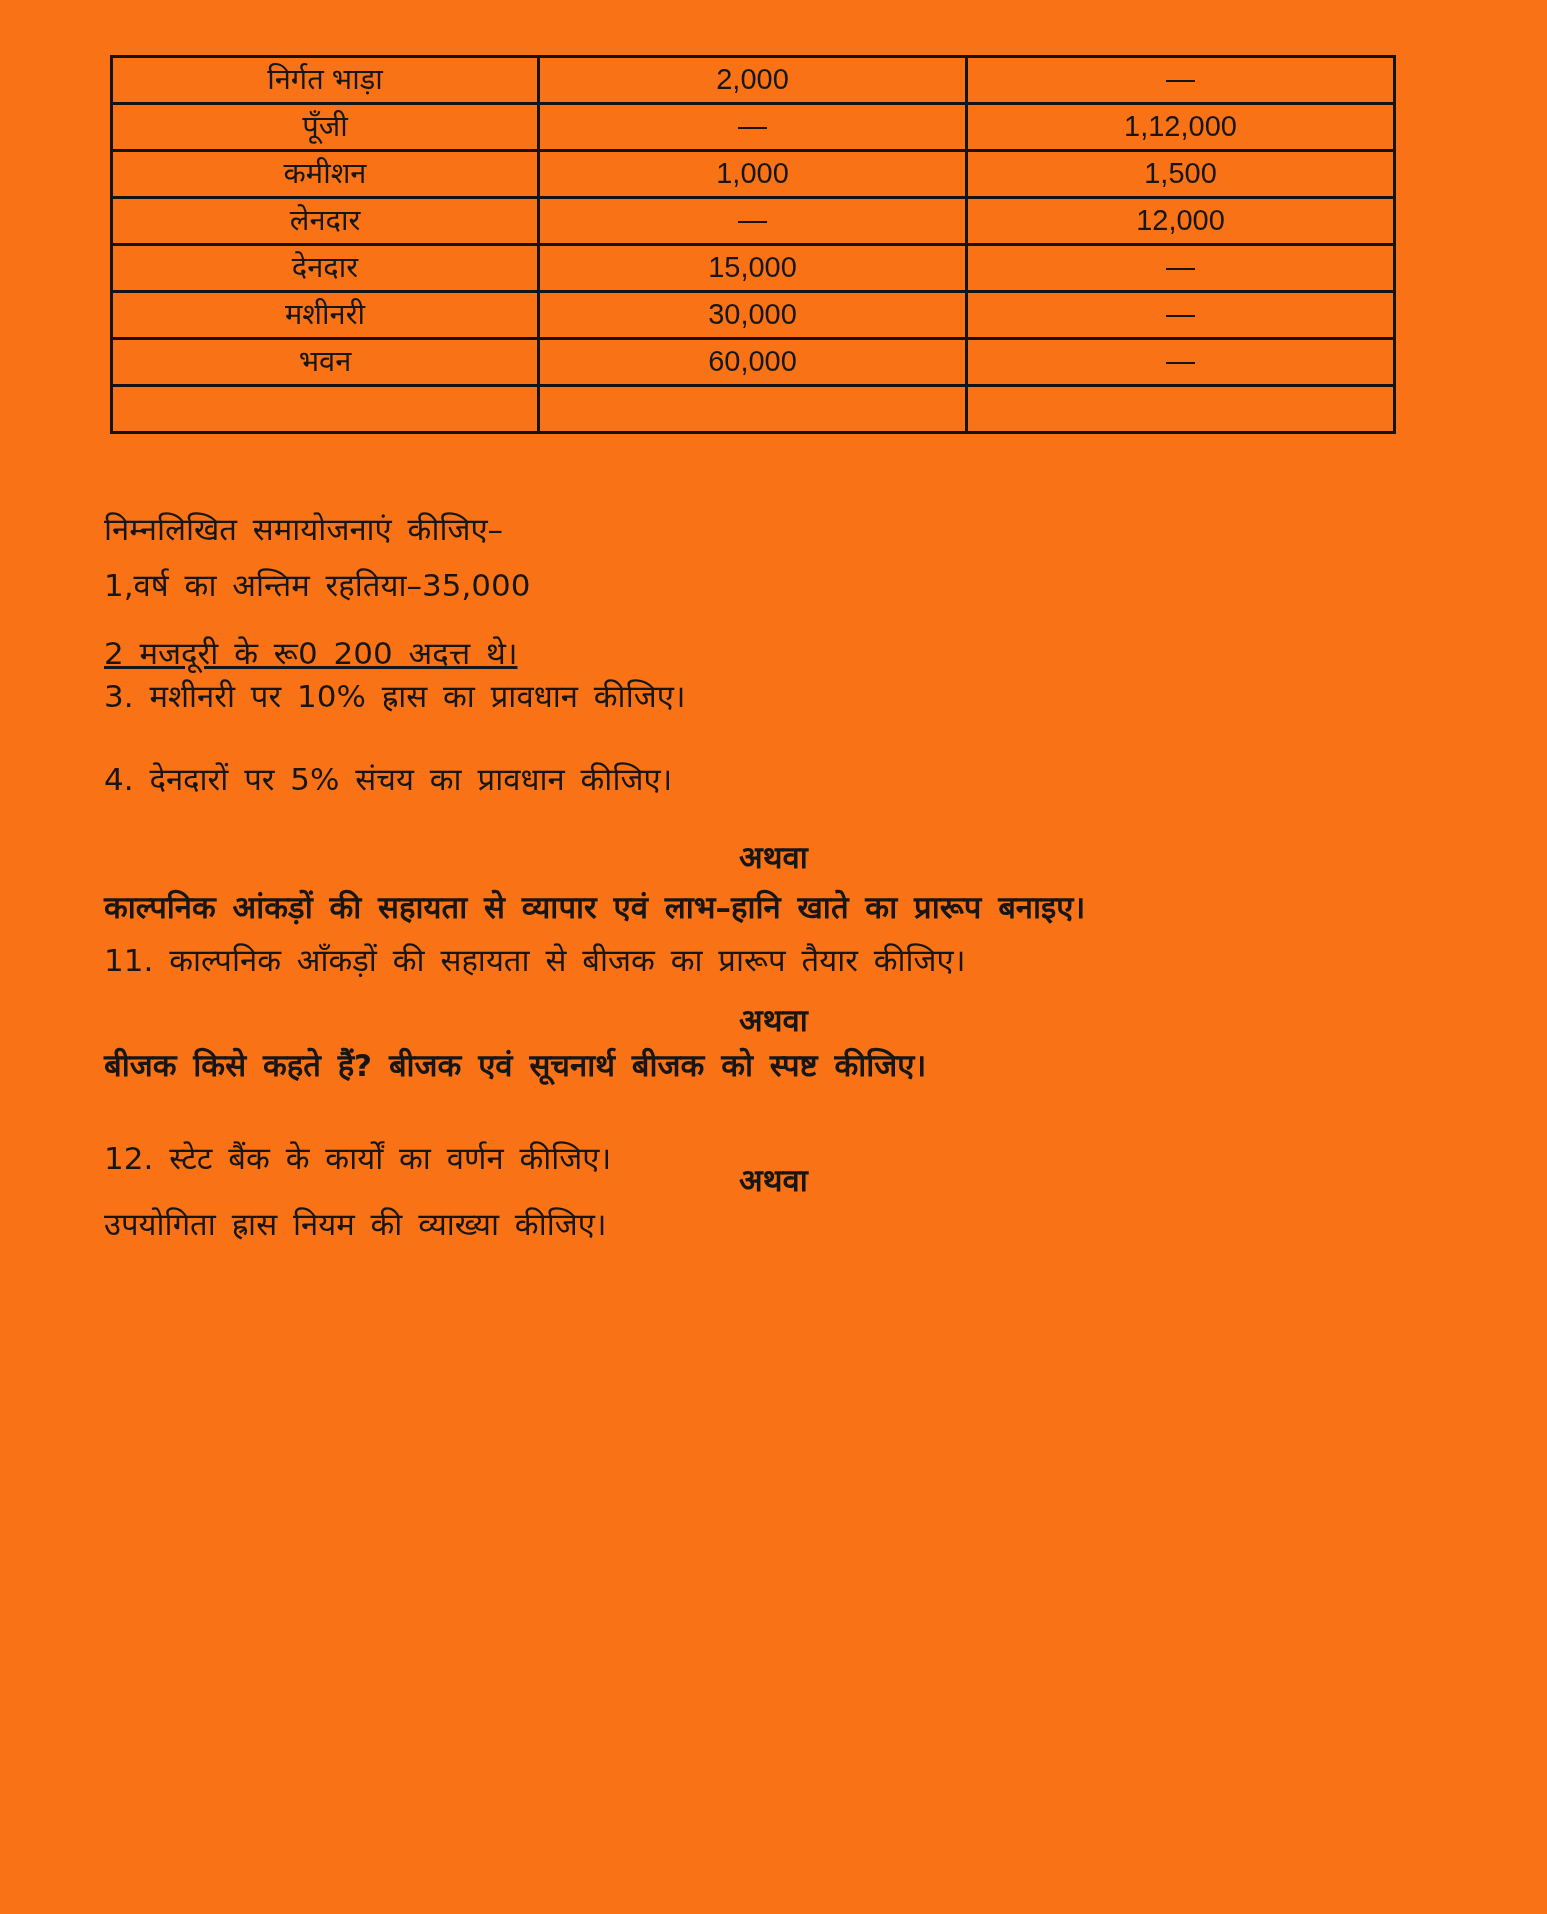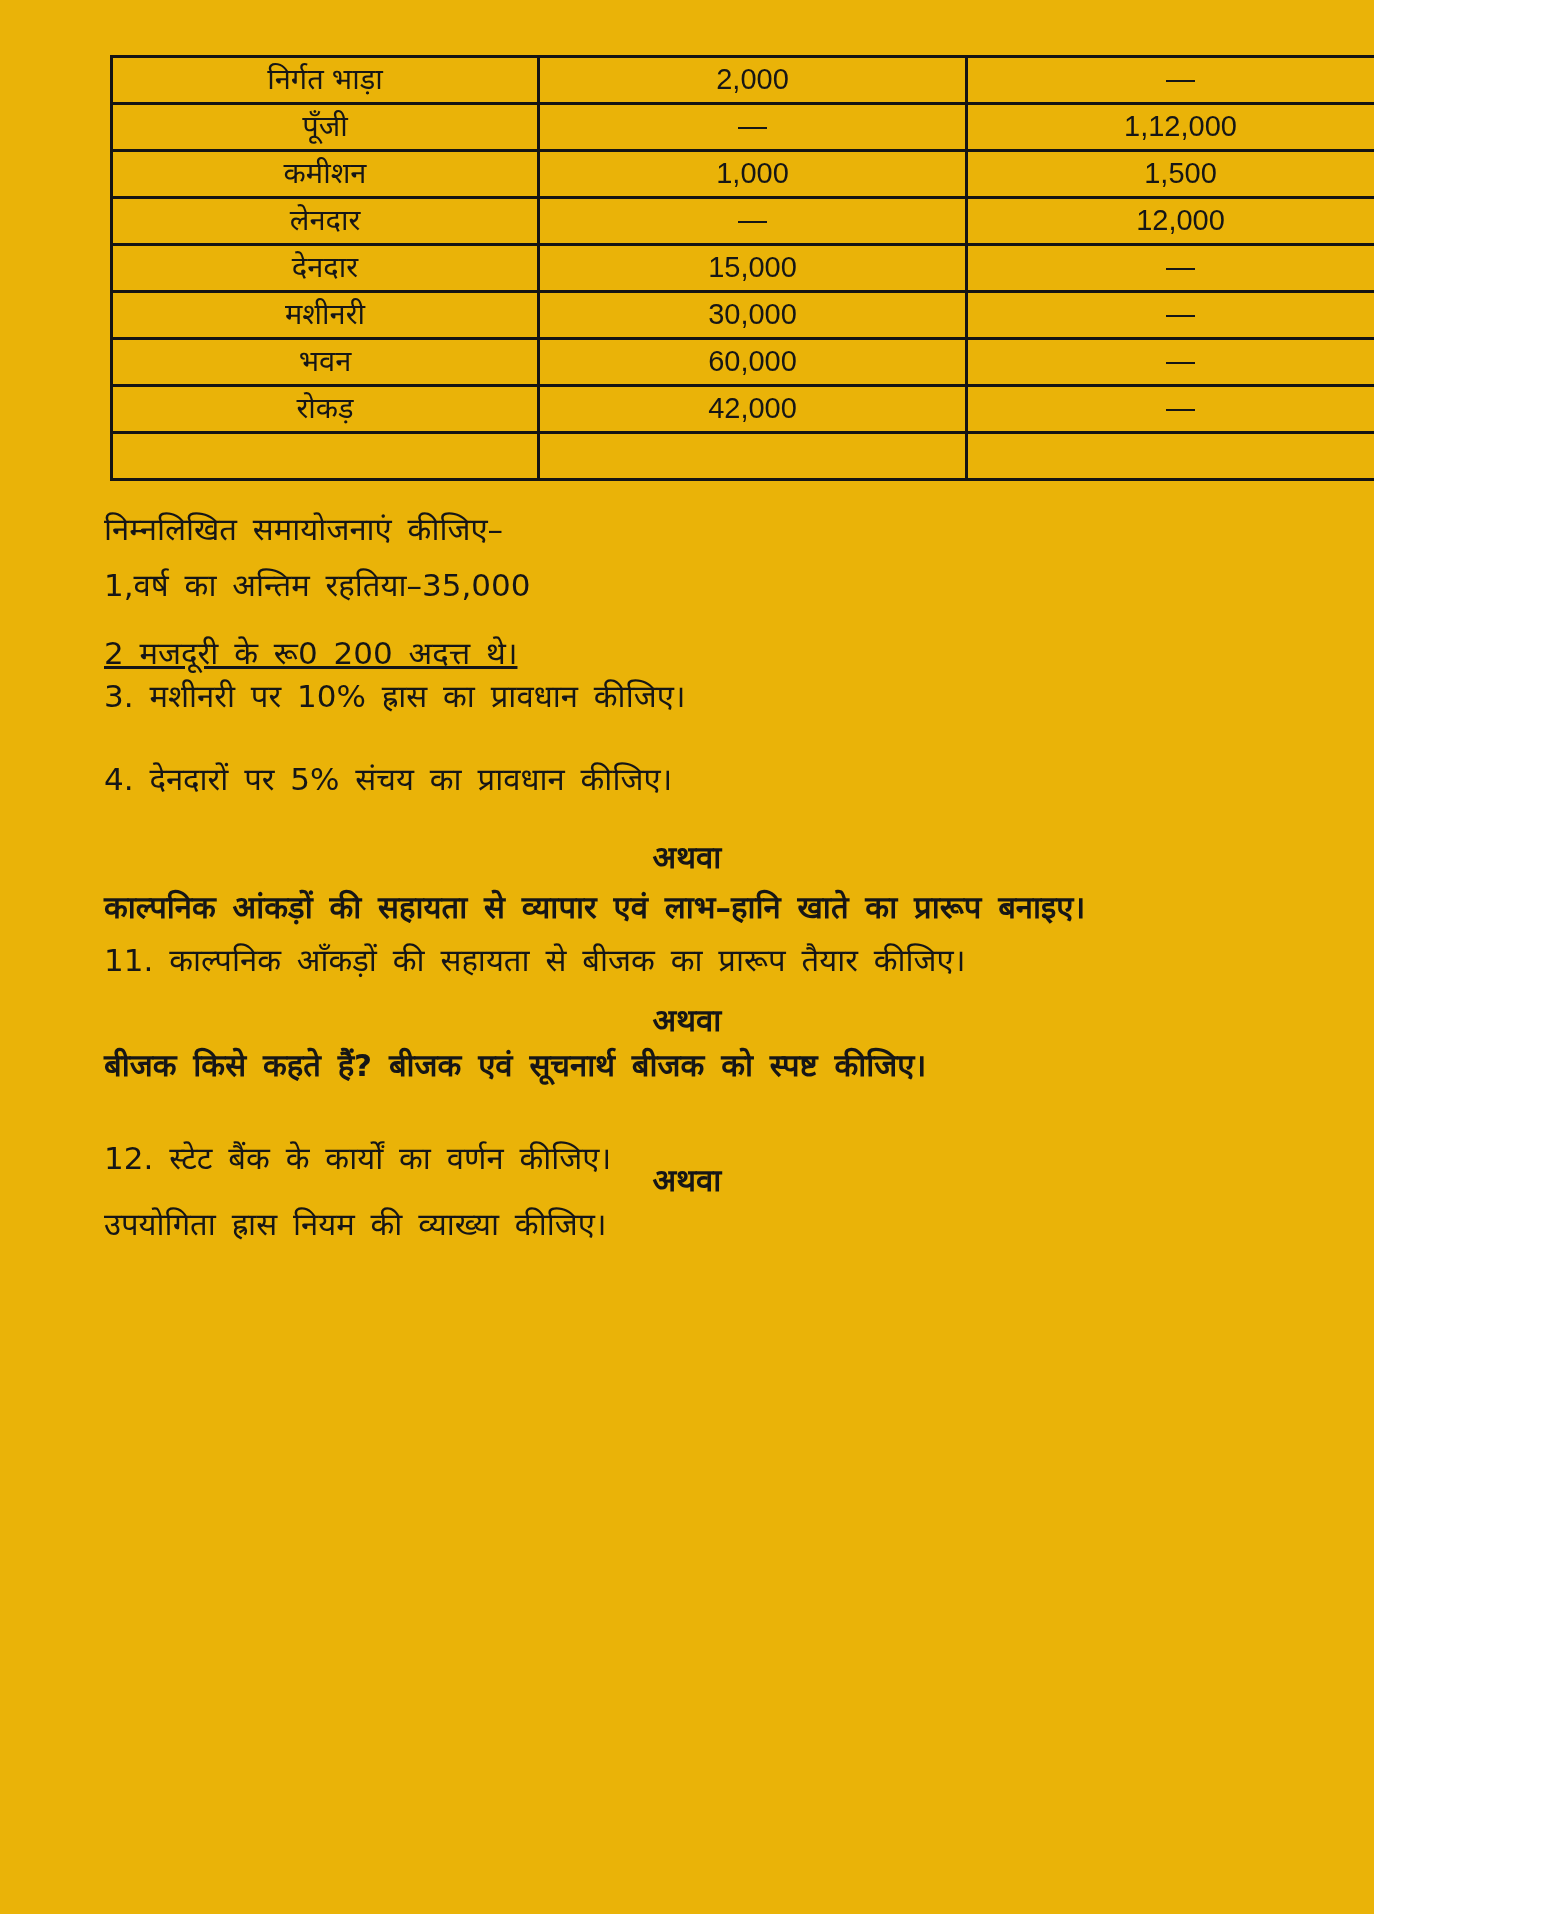--- a/index.html
+++ b/index.html
@@ -2,23 +2,23 @@
 <html><head>
 <meta charset="utf-8">
 <style>
   html, body {
     margin: 0;
     padding: 0;
     background: #ffffff;
   }
   .page {
     position: relative;
-    width: 1374px;
+    width: 1547px;
     height: 1914px;
-    background: #eab308;
+    background: #f97316;
     font-family: "DejaVu Sans", "Liberation Sans", sans-serif;
     color: #161616;
     overflow: hidden;
   }
 
   
   table.ledger {
     position: absolute;
     left: 110px;
     top: 55px;
@@ -122,25 +122,20 @@
           <td>मशीनरी</td>
           <td>30,000</td>
           <td>—</td>
         </tr>
         <tr>
           <td>भवन</td>
           <td>60,000</td>
           <td>—</td>
         </tr>
         <tr>
-          <td>रोकड़</td>
-          <td>42,000</td>
-          <td>—</td>
-        </tr>
-        <tr>
           <td></td>
           <td></td>
           <td></td>
         </tr>
       </tbody>
   </table>
 
   <div class="lines">
       <div class="line">निम्नलिखित समायोजनाएं कीजिए–</div>
       <div class="line">1,वर्ष का अन्तिम रहतिया–35,000</div>

